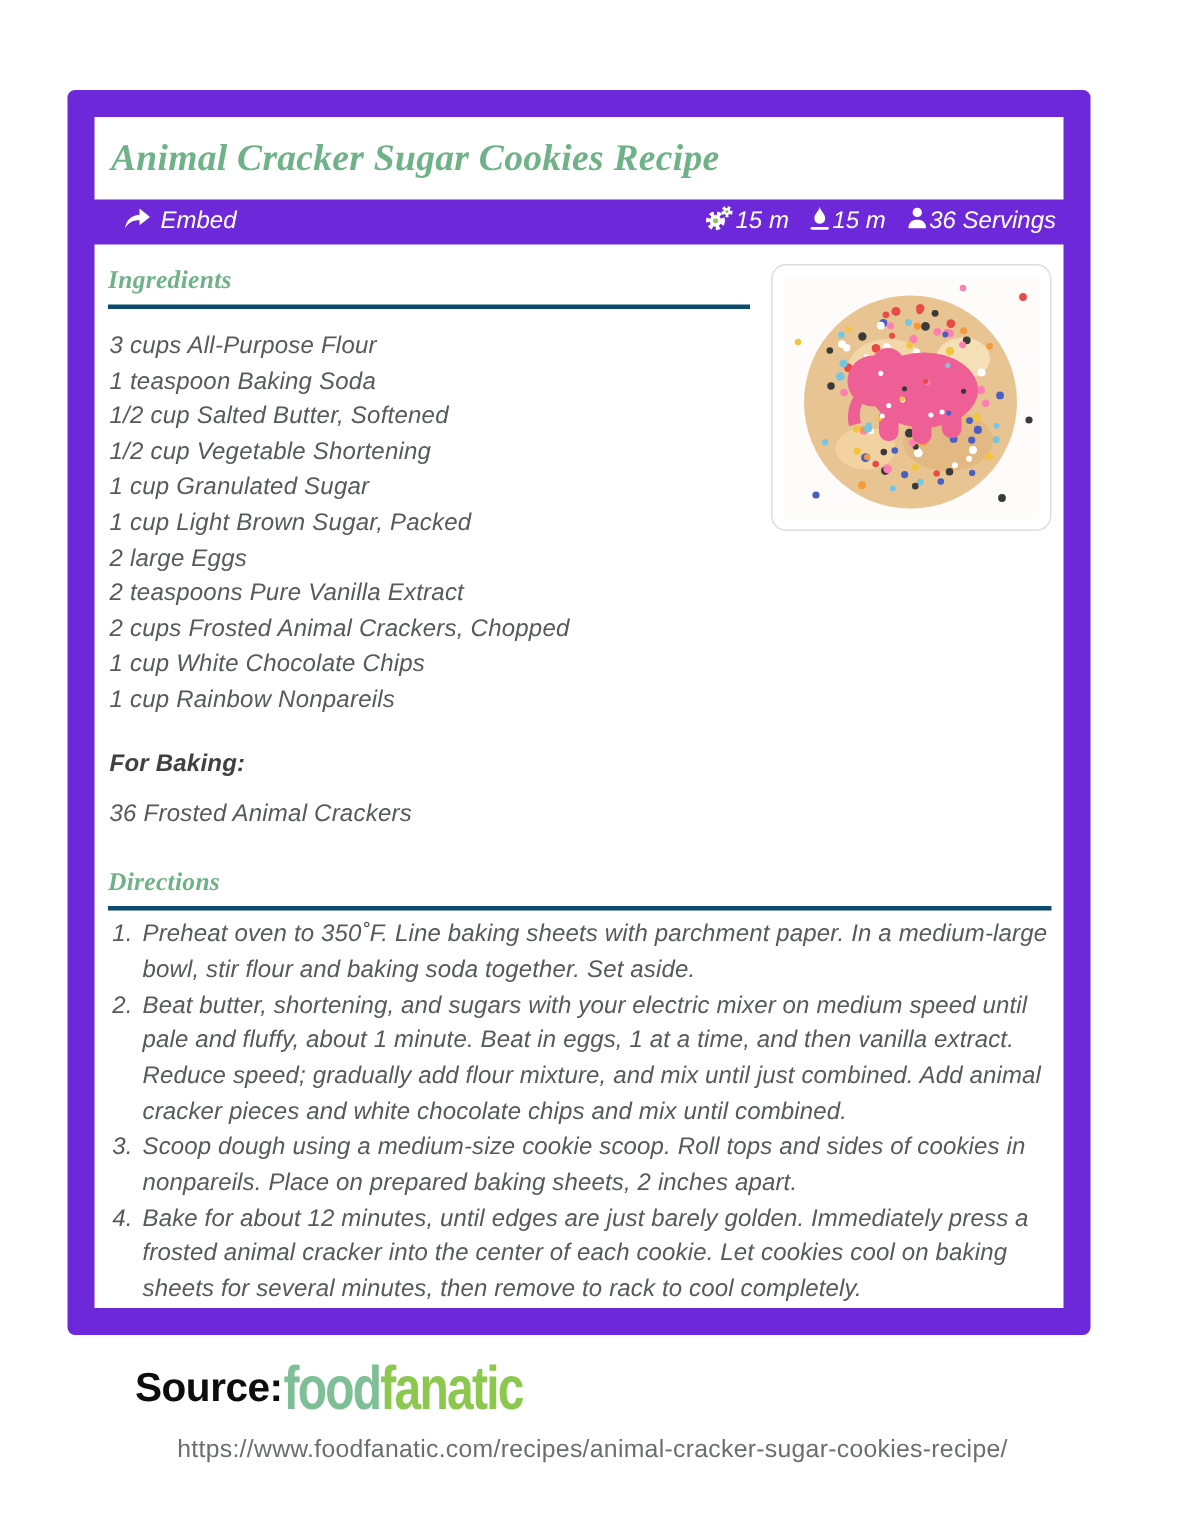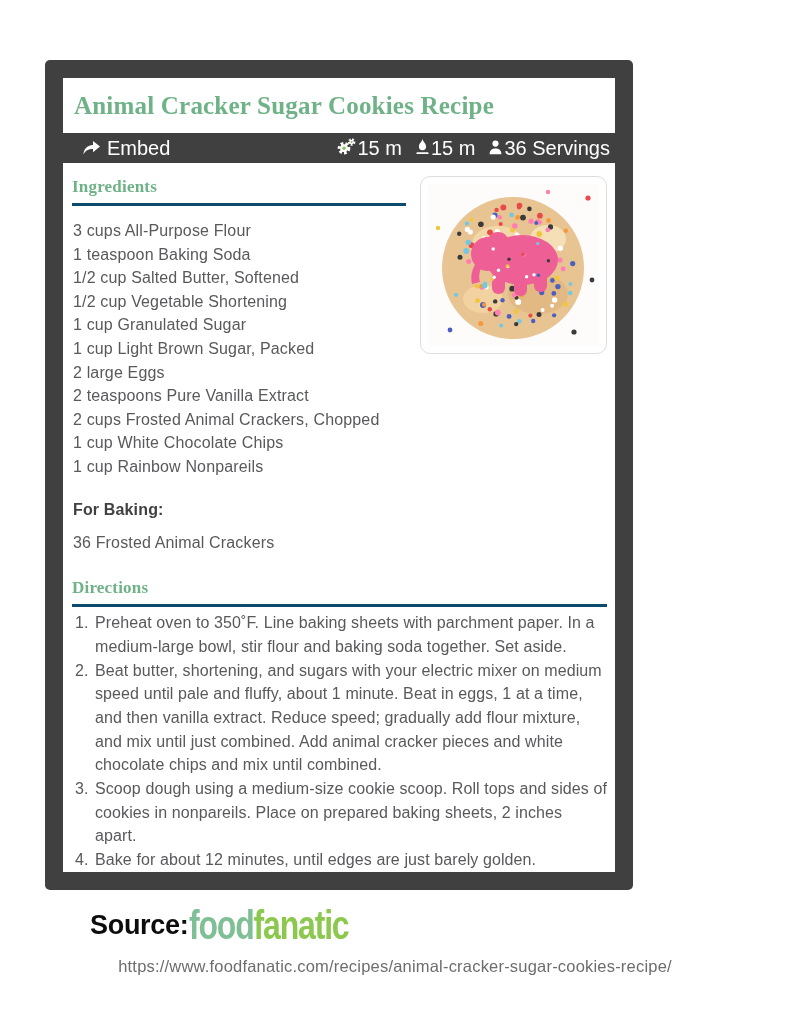--- a/index.html
+++ b/index.html
@@ -9,24 +9,25 @@
     height: 1023px;
     background: #ffffff;
     font-family: "Liberation Sans", "DejaVu Sans", sans-serif;
   }
   .page { position: relative; width: 790px; height: 1023px; overflow: hidden; }
 
   
   .card {
     position: absolute;
     left: 45px; top: 60px;
-    width: 588px; height: 830px;
-    background: #404040;
+    width: 682px; height: 830px;
+    background: #6d28d9;
     border-radius: 5px;
     box-sizing: border-box;
+    font-style: italic;
   }
   .title-bar {
     position: absolute;
     left: 18px; right: 18px; top: 18px;
     height: 55px;
     background: #ffffff;
     display: flex;
     align-items: center;
     padding: 0 11px;
     box-sizing: border-box;
@@ -42,21 +43,21 @@
   .embed-bar {
     position: absolute;
     left: 0; right: 0; top: 73px;
     height: 30px;
     display: flex;
     align-items: center;
     justify-content: space-between;
     padding: 0 23px 0 38px;
     box-sizing: border-box;
     color: #ffffff;
-    font-size: 20px;
+    font-size: 16px;
   }
   .embed-btn {
     display: flex;
     align-items: center;
     gap: 7px;
     cursor: pointer;
   }
   .stats { display: flex; align-items: center; gap: 13px; }
   .stat { display: flex; align-items: center; gap: 1px; }
   .icon { display: inline-block; flex: 0 0 auto; }

